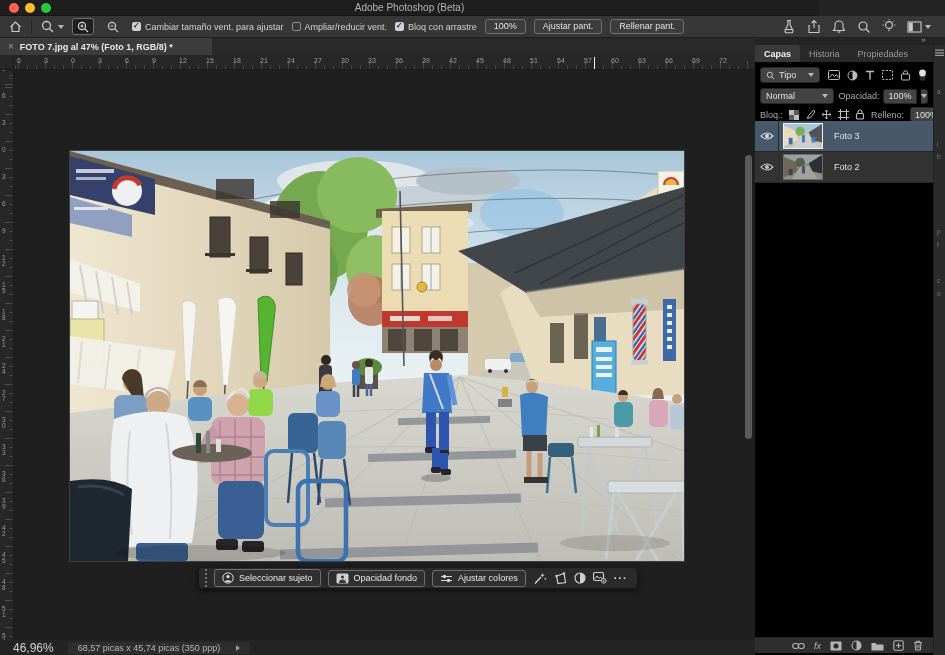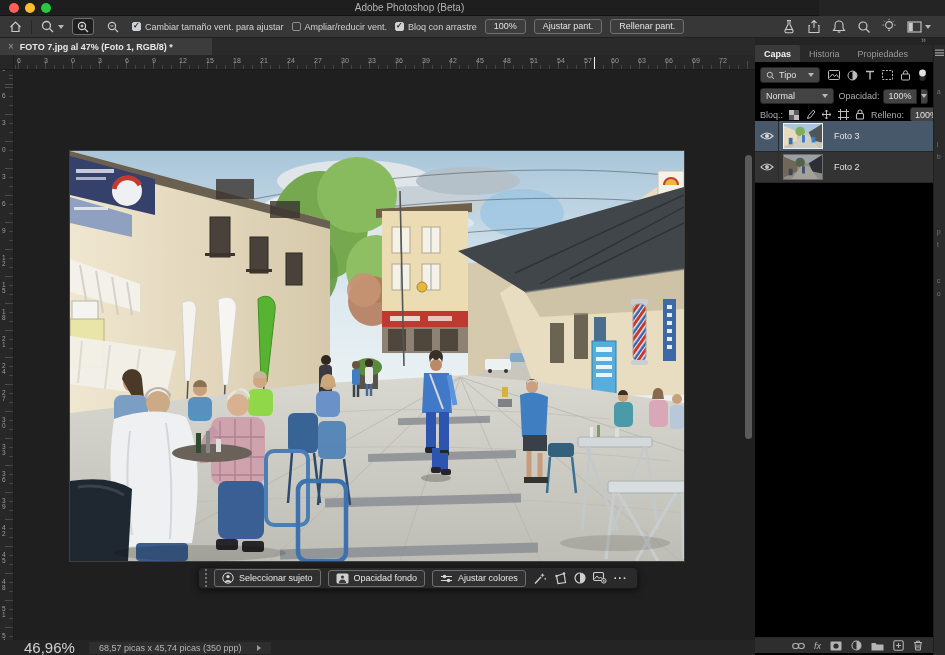--- a/index.html
+++ b/index.html
@@ -56,21 +56,21 @@
 
   
   .taskbar{position:absolute;left:198px;top:567px;height:22px;display:flex;align-items:center;gap:7px;background:#2a2a2a;border:1px solid #181818;border-radius:4px;padding:0 9px 0 6px;box-shadow:0 2px 6px rgba(0,0,0,.55);z-index:5;}
   .grip{display:flex;flex-direction:column;gap:2px;}
   .grip i{width:2px;height:2px;background:#8a8a8a;border-radius:50%;display:block;}
   .tb-btn{display:flex;align-items:center;gap:5px;border:1px solid #6e6e6e;border-radius:3px;background:rgba(255,255,255,.03);color:#e8e8e8;font-size:9px;padding:2px 7px;line-height:1;white-space:nowrap;}
   .tb-ellipsis{color:#d8d8d8;font-size:11px;font-weight:bold;letter-spacing:1px;}
 
   
   .statusbar{position:absolute;left:0;top:640px;width:755px;height:15px;background:#242424;display:flex;align-items:center;z-index:3;}
-  .status-zoom{font-size:15px;color:#d2d2d2;margin-left:24px;}
+  .status-zoom{font-size:12px;color:#d2d2d2;margin-left:13px;}
   .status-dims{margin-left:14px;background:#2e2e2e;font-size:9px;color:#b5b5b5;padding:1px 10px;display:flex;align-items:center;gap:16px;}
   .status-dims .tri{width:0;height:0;border-top:3px solid transparent;border-bottom:3px solid transparent;border-left:4px solid #9a9a9a;}
 
   
   .dock{position:absolute;left:755px;top:45px;width:178px;height:610px;background:#000000;}
   .panel-tabs{position:absolute;left:0;top:0;width:178px;height:17px;background:#292929;display:flex;align-items:flex-end;}
   .ptab{font-size:9px;color:#9a9a9a;padding:4px 9px 3px;height:17px;display:flex;align-items:center;}
   .ptab.active{background:#3a3a3a;color:#f2f2f2;font-weight:bold;border-radius:2px 2px 0 0;}
   .filter-row{position:absolute;left:0;top:19px;width:178px;height:22px;display:flex;align-items:center;gap:6px;padding:0 5px;}
   .dd{display:flex;align-items:center;background:#434343;border:1px solid #262626;border-radius:3px;height:16px;font-size:9px;color:#e0e0e0;padding:0 5px;gap:4px;}

